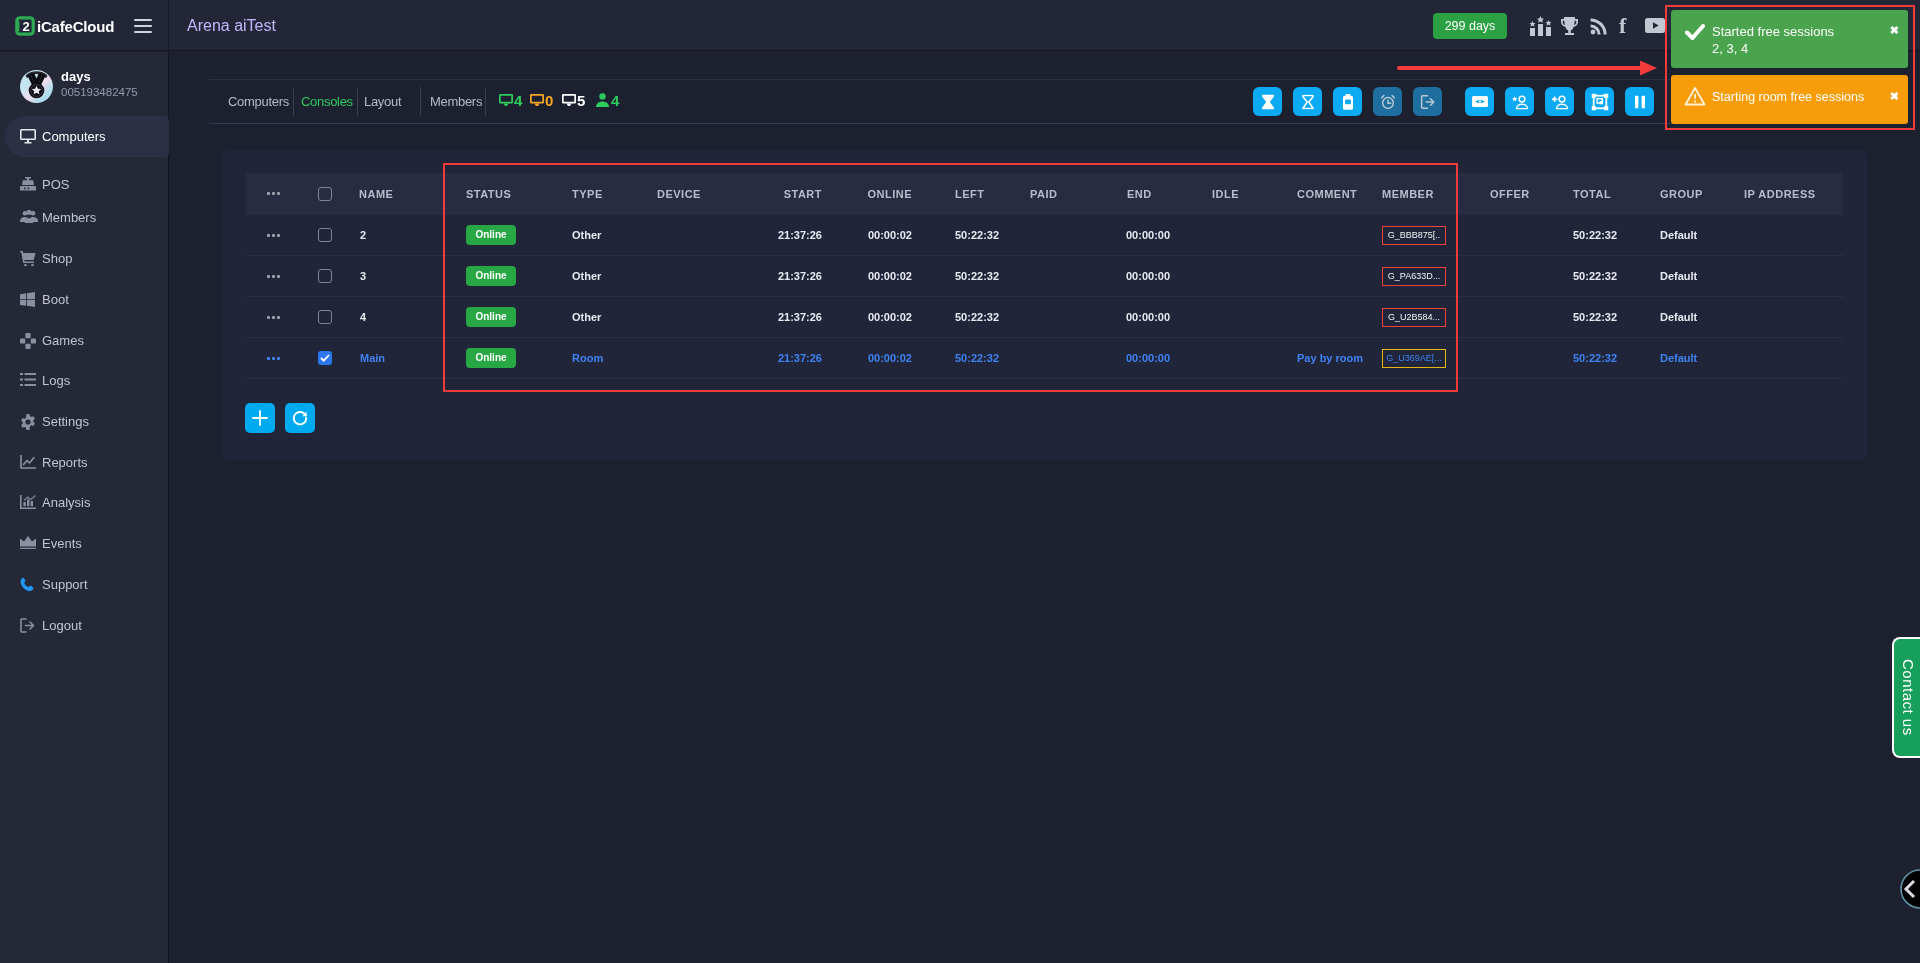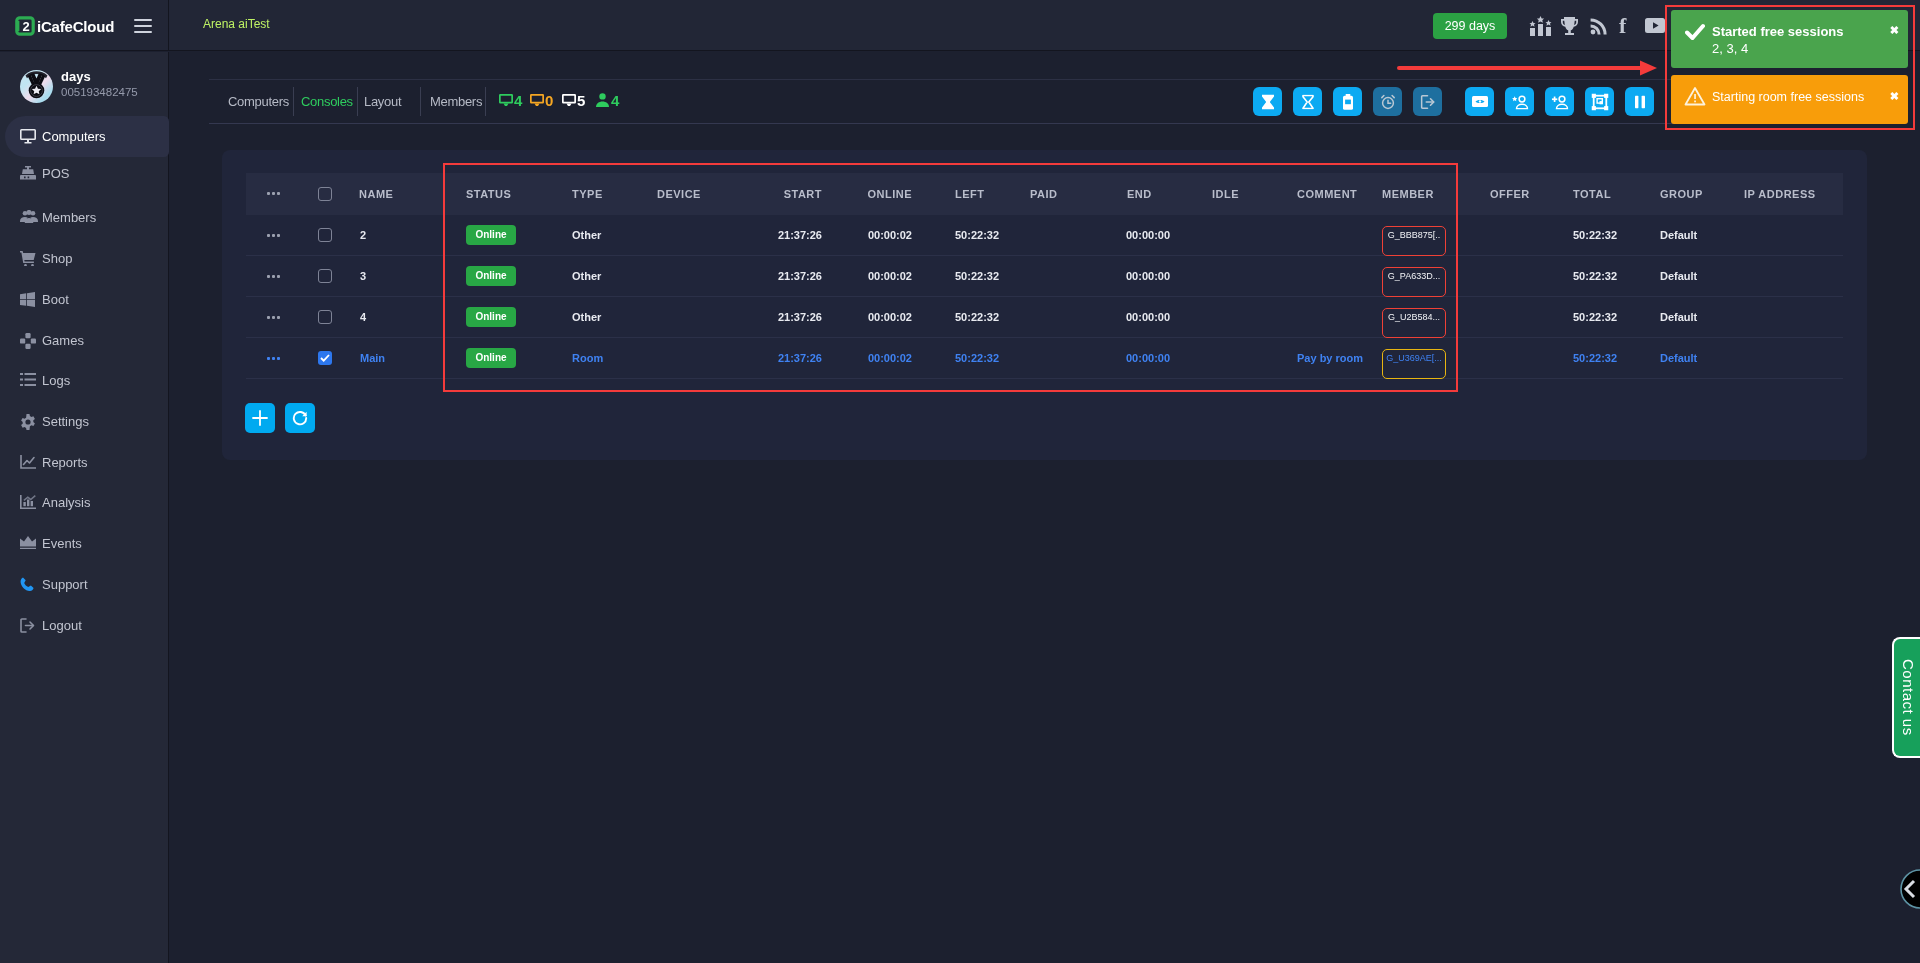--- a/index.html
+++ b/index.html
@@ -6,21 +6,21 @@
 body { font-family:"Liberation Sans",sans-serif; }
 .app { position:relative; width:1920px; height:963px; background:#1c202f; overflow:hidden; }
 .abs { position:absolute; }
 
 
 .topbar { position:absolute; left:0; top:0; width:1920px; height:51px; background:#222636; border-bottom:1px solid #13151f; }
 .logozone { position:absolute; left:0; top:0; width:169px; height:51px; border-right:1px solid #13151f; }
 .logoname { position:absolute; left:37px; top:18px; color:#fff; font-size:15px; font-weight:bold; letter-spacing:-0.2px; }
 .burger { position:absolute; left:134px; top:19px; width:18px; }
 .burger div { height:2px; background:#cfd3dd; margin-bottom:4px; border-radius:1px;}
-.pagetitle { position:absolute; left:203px; top:17px; font-size:12px; color:#bef264; }
+.pagetitle { position:absolute; left:187px; top:17px; font-size:16px; color:#c4b5fd; }
 .days { position:absolute; left:1433px; top:13px; width:74px; height:26px; background:#2ba143; border-radius:4px; color:#fff; font-size:12.5px; text-align:center; line-height:26px; }
 
 
 .sidebar { position:absolute; left:0; top:52px; width:169px; height:911px; background:#242837; border-right:1px solid #13151f; }
 .uname { position:absolute; left:61px; top:17px; color:#fff; font-size:13px; font-weight:bold; }
 .unum { position:absolute; left:61px; top:34px; color:#959aab; font-size:11.5px; }
 .mi { position:absolute; left:0; width:169px; height:41px; }
 .mi .ic { position:absolute; left:20px; top:13px; }
 .mi .lb { position:absolute; left:42px; top:13px; font-size:13px; color:#c2c5d0; }
 .mi.sel { background:#2c3045; border-radius:24px 6px 6px 24px; left:5px; width:164px; }
@@ -44,21 +44,21 @@
 .thead { position:absolute; left:24px; top:23px; width:1597px; height:42px; background:#272c42; }
 .th { position:absolute; top:15px; font-size:11px; font-weight:bold; color:#b9bdcb; letter-spacing:0.5px; }
 .trow { position:absolute; left:24px; width:1597px; height:41px; border-bottom:1px solid #2b3048; }
 .td { position:absolute; top:14px; font-size:11px; font-weight:bold; color:#e8eaf0; }
 .trow.blue .td { color:#3f82f2; }
 .badge { position:absolute; left:220px; top:10px; width:50px; height:20px; background:#28a745; border-radius:4px; color:#fff; font-size:10px; font-weight:bold; text-align:center; line-height:20px; }
 .dots { position:absolute; left:21px; top:19px; width:17px; height:4px; }
 .dots i { float:left; width:3px; height:3px; margin-right:2px; background:#9ba0af; border-radius:1px; }
 .trow.blue .dots i { background:#3f82f2; }
 .cbx { position:absolute; left:72px; top:13px; width:14px; height:14px; border:1.5px solid #7e8396; border-radius:3px; }
-.chip { position:absolute; left:1136px; top:11px; width:64px; height:30px; border:1.5px solid #ef4136; border-radius:5px; color:#f2f3f6; font-size:9px; text-align:center; line-height:17px; }
+.chip { position:absolute; left:1136px; top:11px; width:64px; height:19px; border:1.5px solid #ef4136; border-radius:0; color:#f2f3f6; font-size:9px; text-align:center; line-height:17px; }
 
 
 .ann { position:absolute; border:2.5px solid #f43b3b; }
 
 
 .toast { position:absolute; left:1671px; width:237px; border-radius:3px; color:#fff; }
 .toast .x { position:absolute; right:9px; top:14px; font-size:11px; font-weight:bold; color:#fff; }
 
 
 .contact { position:absolute; left:1892px; top:637px; width:28px; height:121px; background:#17a05b; border:2px solid #fff; border-right:none; border-radius:8px 0 0 8px; color:#fff; writing-mode:vertical-rl; text-align:center; font-size:15px; letter-spacing:0.5px; line-height:24px; }
@@ -128,21 +128,21 @@
     </svg>
     <div class="uname">days</div>
     <div class="unum">005193482475</div>
 
     <div class="mi sel" style="top:64px">
       <svg class="ic" width="16" height="15" viewBox="0 0 16 15" fill="#e6e8ee">
           <path d="M1.5 0h13A1.5 1.5 0 0 1 16 1.5v8A1.5 1.5 0 0 1 14.5 11H9v2h2.5v1.6h-7V13H7v-2H1.5A1.5 1.5 0 0 1 0 9.5v-8A1.5 1.5 0 0 1 1.5 0zM1.6 1.6v7.8h12.8V1.6z"></path>
         </svg>
       <div class="lb">Computers</div>
     </div>
-    <div class="mi" style="top:101px">
+    <div class="mi" style="top:112px">
       <svg class="ic" width="16" height="15" viewBox="0 0 16 15" fill="#8b90a1">
           <path d="M5 0h6v1.6H9v1.6h4.2L14 8H2l.8-4.8H7V1.6H5zM1 9h14a1 1 0 0 1 1 1v3.5H0V10a1 1 0 0 1 1-1zm3 1.6v1.6h1.6v-1.6zm3.6 0v1.6h1.6v-1.6z"></path>
         </svg>
       <div class="lb">POS</div>
     </div>
     <div class="mi" style="top:145px">
       <svg class="ic" width="18" height="13" viewBox="0 0 18 13" fill="#8b90a1">
           <circle cx="5" cy="3.2" r="2.3"></circle>
           <circle cx="13" cy="3.2" r="2.3"></circle>
           <circle cx="9" cy="2.4" r="2.5"></circle>
@@ -447,21 +447,21 @@
           <path d="M13.6 5.5 A6.2 6.2 0 1 0 14.2 8" stroke="#fff" stroke-width="1.9" fill="none" stroke-linecap="round"></path>
           <path d="M14.6 1.8v4.4h-4.4z" fill="#fff"></path>
         </svg>
     </div>
   </div>
 
   <div class="toast" style="top:10px;height:58px;background:#4aa44d">
     <svg class="abs" style="left:14px;top:13px" width="20" height="18" viewBox="0 0 20 18">
       <path d="M2 9.5 L7.5 15 L18 3" stroke="#fff" stroke-width="4" fill="none" stroke-linecap="round" stroke-linejoin="round"></path>
     </svg>
-    <div class="abs" style="left:41px;top:14px;font-size:13px;font-weight:bold">Started free sessions</div>
+    <div class="abs" style="left:41px;top:14px;font-size:13px;font-weight:normal">Started free sessions</div>
     <div class="abs" style="left:41px;top:31px;font-size:13px">2, 3, 4</div>
     <div class="x">✖</div>
   </div>
   <div class="toast" style="top:75px;height:49px;background:#f89d0a">
     <svg class="abs" style="left:13px;top:11px" width="22" height="20" viewBox="0 0 22 20">
       <path d="M11 2 L20.5 18.5 H1.5 Z" stroke="#fdf2dc" stroke-width="1.8" fill="none" stroke-linejoin="round"></path>
       <rect x="10.2" y="8" width="1.7" height="5" fill="#fdf2dc"></rect>
       <rect x="10.2" y="14.5" width="1.7" height="1.8" fill="#fdf2dc"></rect>
     </svg>
     <div class="abs" style="left:41px;top:15px;font-size:12.5px;font-weight:normal">Starting room free sessions</div>

